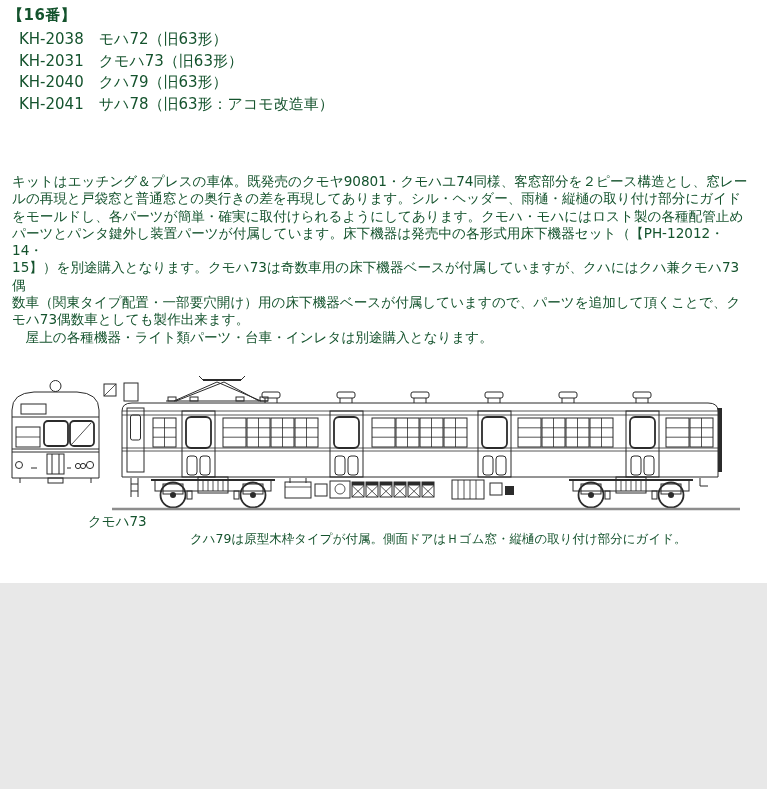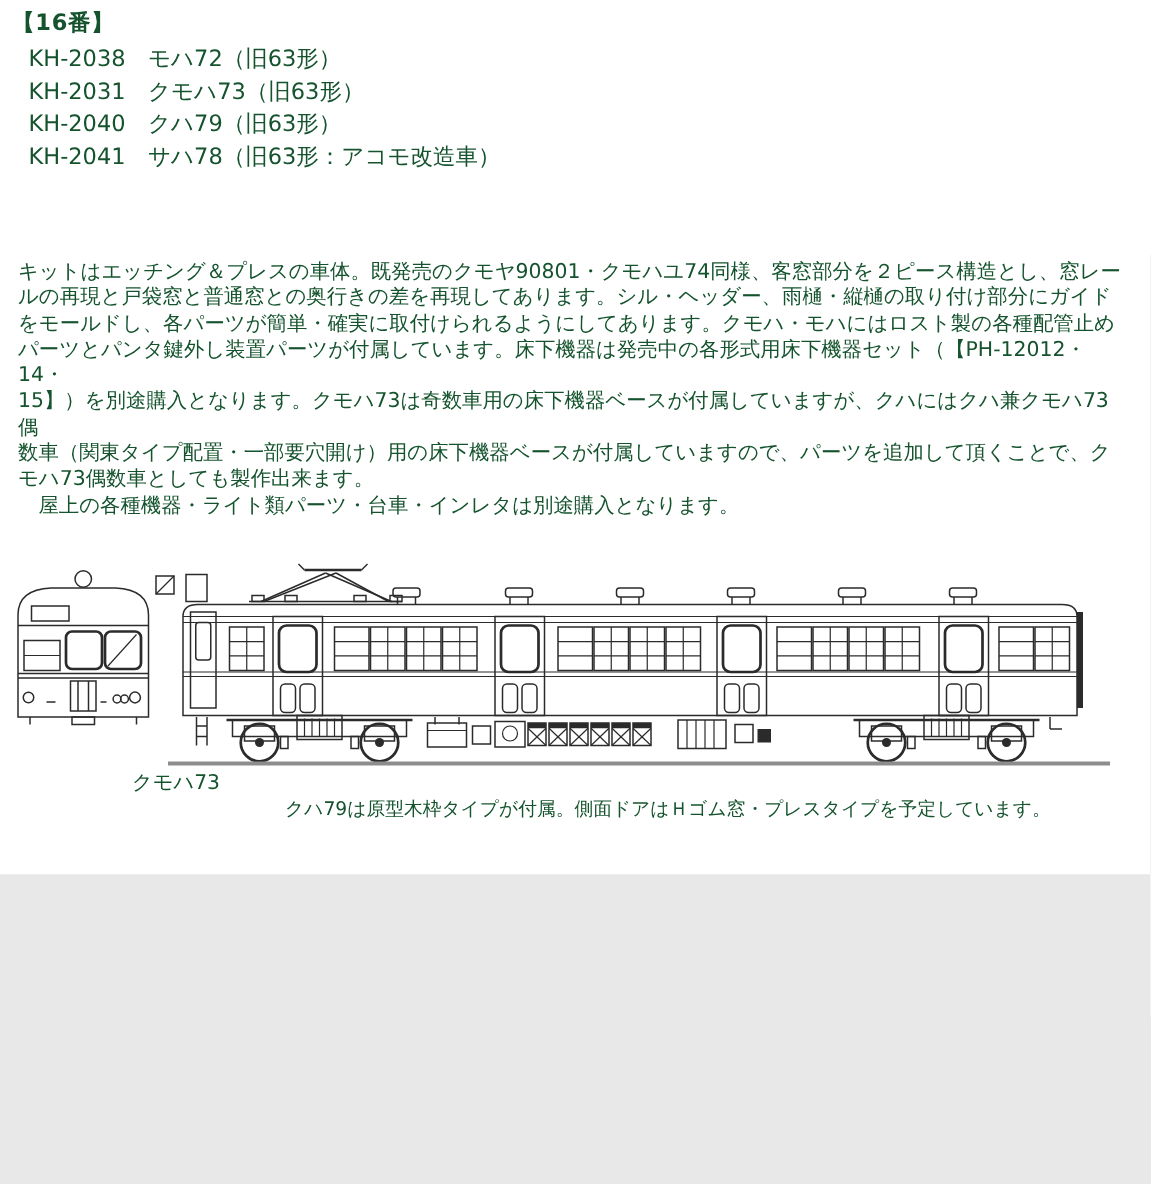--- a/index.html
+++ b/index.html
@@ -300,18 +300,18 @@
         <line class="ln" x1="459" y1="670" x2="459" y2="676"></line>
         <line class="ln" x1="483" y1="670" x2="483" y2="676"></line>
         <rect class="ln" x="497" y="675" width="13" height="16"></rect>
         <line class="ln" x1="503" y1="670" x2="503" y2="675"></line>
       </g>
       <line class="rail" x1="112" y1="706" x2="740" y2="706"></line>
     </g>
   </svg>
 
   <div class="cap cap-label" style="left:88px; top:513px;">クモハ73</div>
-  <div class="cap" style="left:190px; top:531px;">クハ79は原型木枠タイプが付属。側面ドアはＨゴム窓・プレスタイプを予定しています。</div>
+  <div class="cap" style="left:190px; top:531px;">クハ79は原型木枠タイプが付属。側面ドアはＨゴム窓・縦樋の取り付け部分にガイド。</div>
 
   <div class="cap cap-label" style="left:88px; top:713px;">サハ78（アコモ改造車）</div>
   <div class="cap" style="left:175px; top:732px;">※南武・横浜線で活躍していたアコモ改造車。側面ドアはＨゴム窓・プレス無しタイプを予定しています。</div>
 
 </div>
 
 </body></html>

